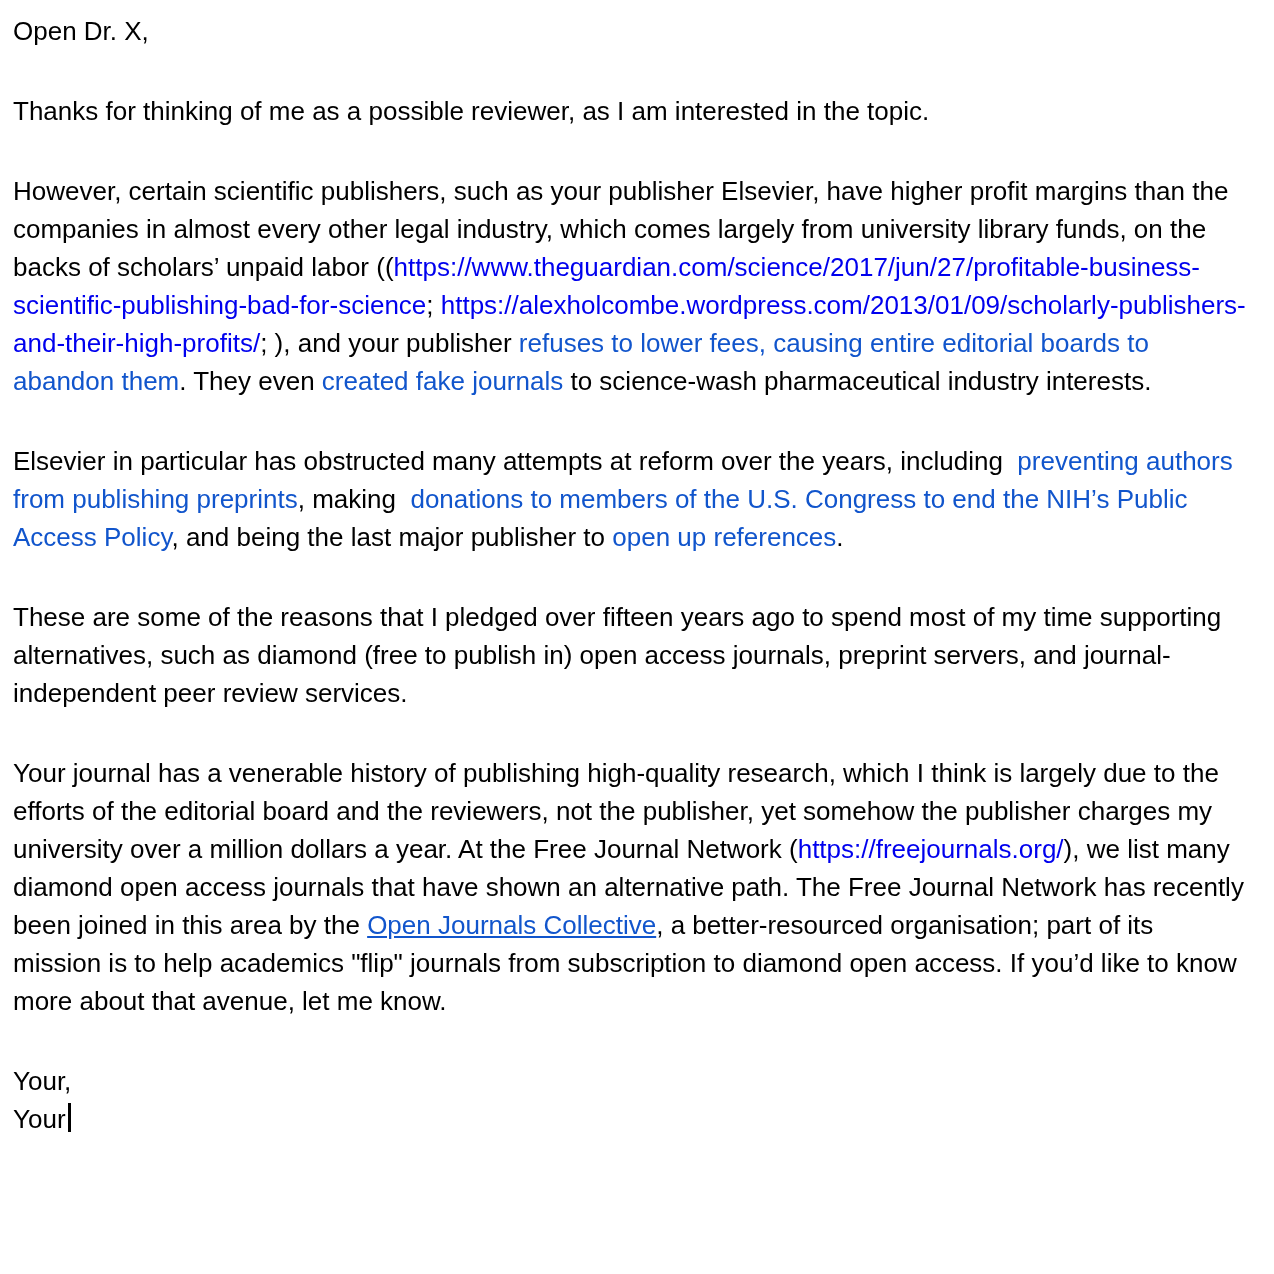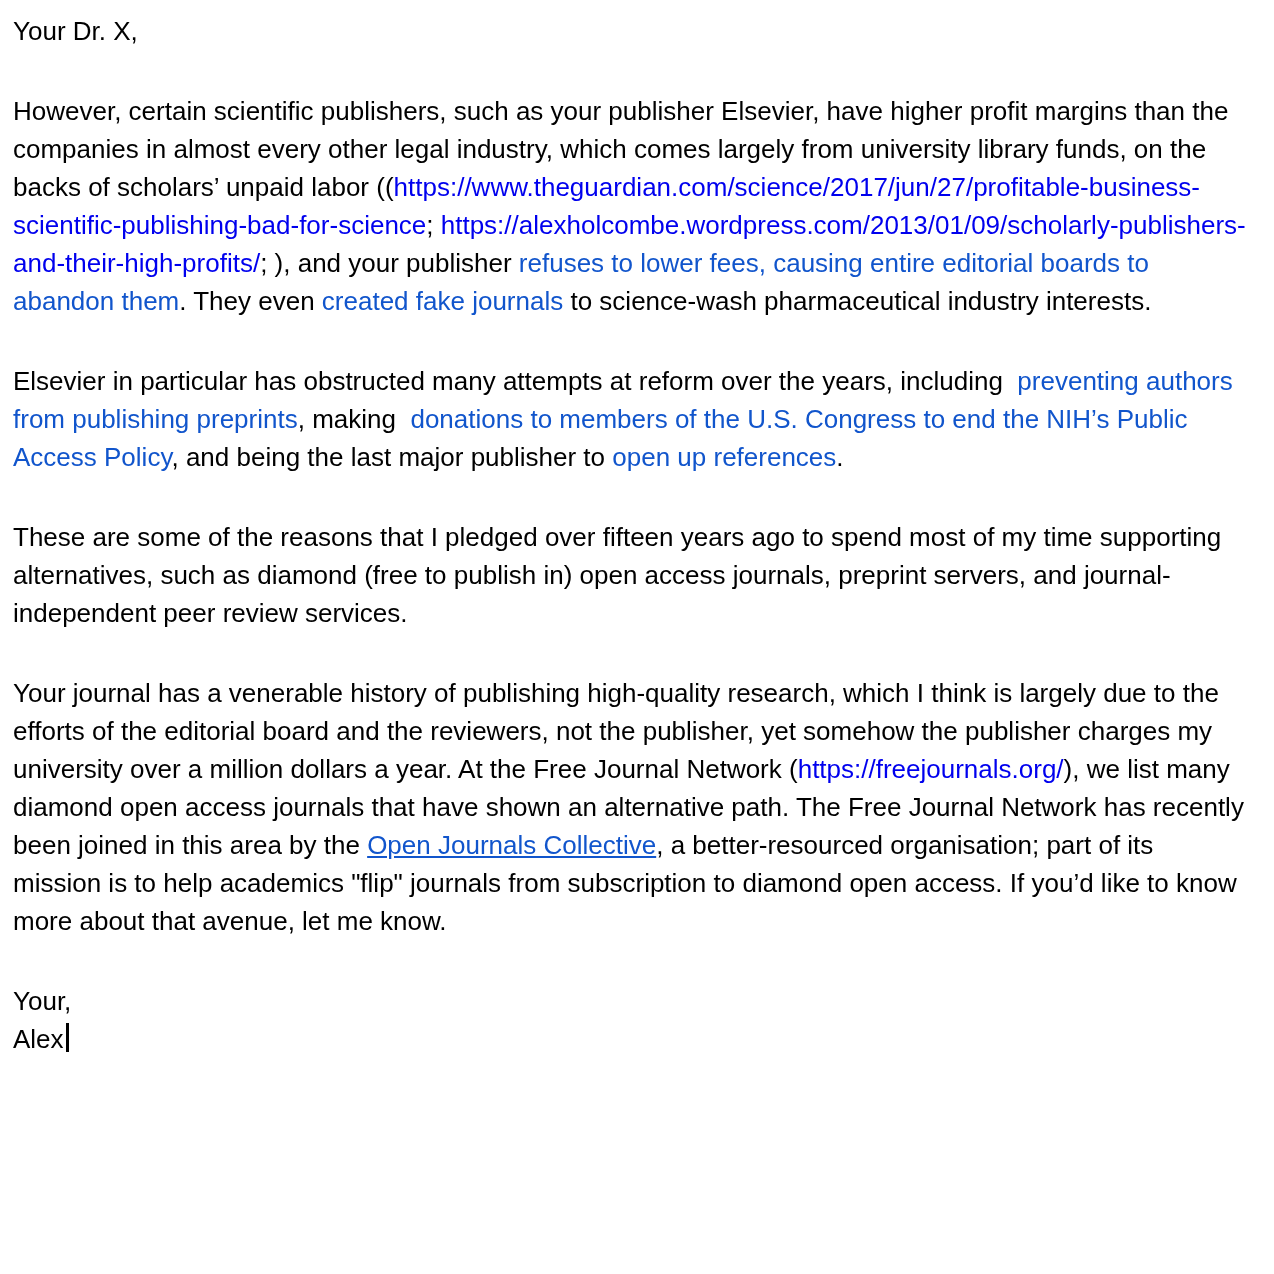--- a/index.html
+++ b/index.html
@@ -37,19 +37,20 @@
     height: 29px;
     background: var(--text-color, #000000);
     vertical-align: -4px;
     margin-left: 2px;
   }
 </style>
 </head>
 <body style="background: rgb(255, 255, 255);">
 
 <div class="email-body" id="email-body">
-    <div class="para"><span>Your Dr. X,</span></div>
+    <div class="para"><span>Open Dr. X,</span></div>
+    <div class="para"><span>Thanks for thinking of me as a possible reviewer, as I am interested in the topic.</span></div>
     <div class="para"><span>However, certain scientific publishers, such as your publisher Elsevier, have higher profit margins than the companies in almost every other legal industry, which comes largely from university library funds, on the backs of scholars’ unpaid labor ((</span><a class="url" href="#">https://www.theguardian.com/science/2017/jun/27/profitable-business-scientific-publishing-bad-for-science</a><span>; </span><a class="url" href="#">https://alexholcombe.wordpress.com/2013/01/09/scholarly-publishers-and-their-high-profits/</a><span>; ), and your publisher </span><a class="link" href="#">refuses to lower fees, causing entire editorial boards to abandon them</a><span>. They even </span><a class="link" href="#">created fake journals</a><span> to science-wash pharmaceutical industry interests.</span></div>
     <div class="para"><span>Elsevier in particular has obstructed many attempts at reform over the years, including  </span><a class="link" href="#">preventing authors from publishing preprints</a><span>, making  </span><a class="link" href="#">donations to members of the U.S. Congress to end the NIH’s Public Access Policy</a><span>, and being the last major publisher to </span><a class="link" href="#">open up references</a><span>.</span></div>
     <div class="para"><span>These are some of the reasons that I pledged over fifteen years ago to spend most of my time supporting alternatives, such as diamond (free to publish in) open access journals, preprint servers, and journal-independent peer review services.</span></div>
     <div class="para"><span>Your journal has a venerable history of publishing high-quality research, which I think is largely due to the efforts of the editorial board and the reviewers, not the publisher, yet somehow the publisher charges my university over a million dollars a year. At the Free Journal Network (</span><a class="url" href="#">https://freejournals.org/</a><span>), we list many diamond open access journals that have shown an alternative path. The Free Journal Network has recently been joined in this area by the </span><a class="ulink" href="#">Open Journals Collective</a><span>, a better-resourced organisation; part of its mission is to help academics "flip" journals from subscription to diamond open access. If you’d like to know more about that avenue, let me know.</span></div>
-    <div class="para"><span>Your,</span><br><span>Alex</span><span class="caret"></span></div>
+    <div class="para"><span>Your,</span><br><span>Your</span><span class="caret"></span></div>
   </div>
 
 </body></html>

